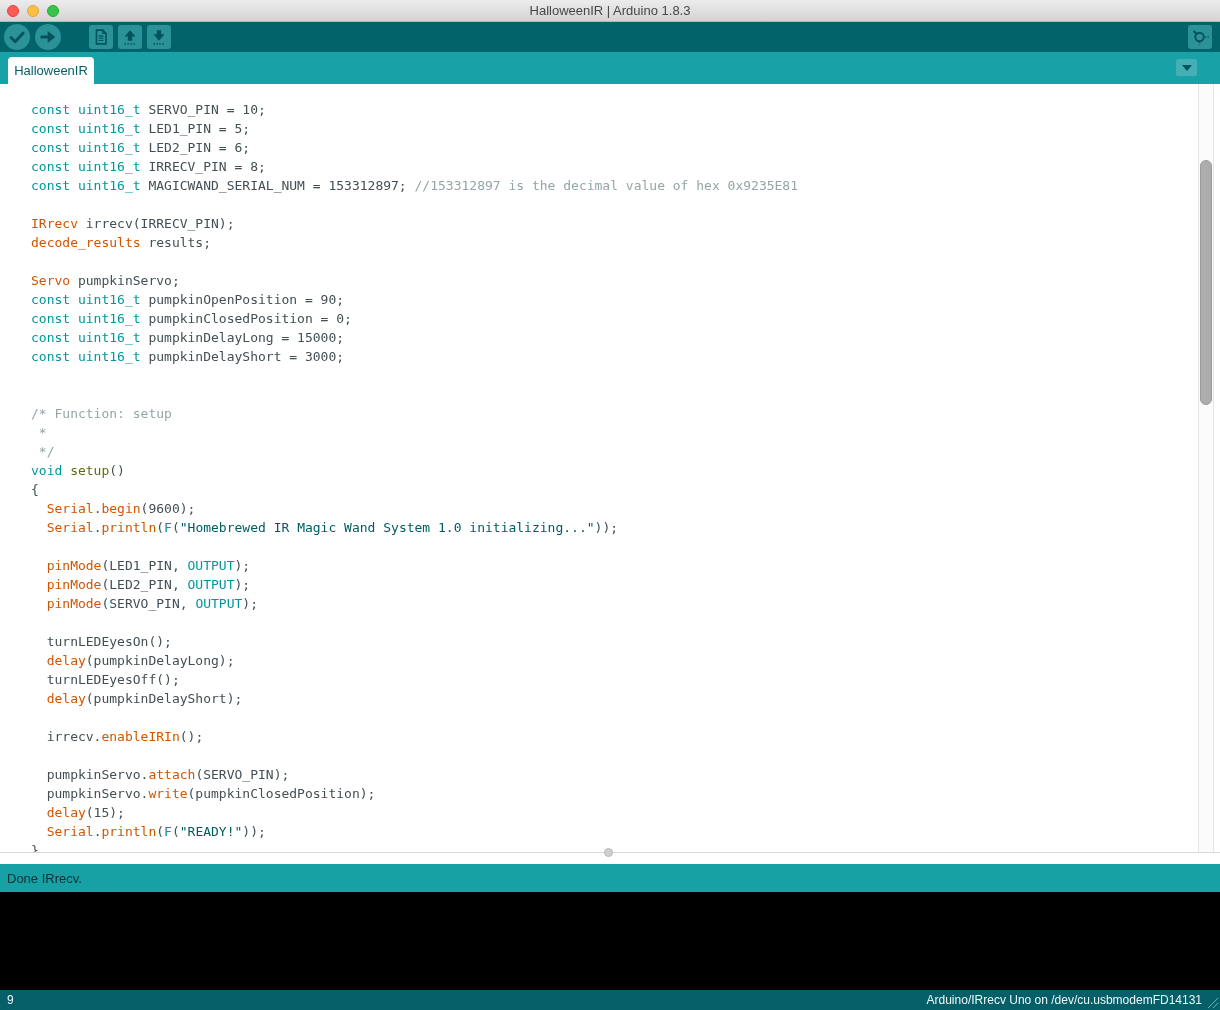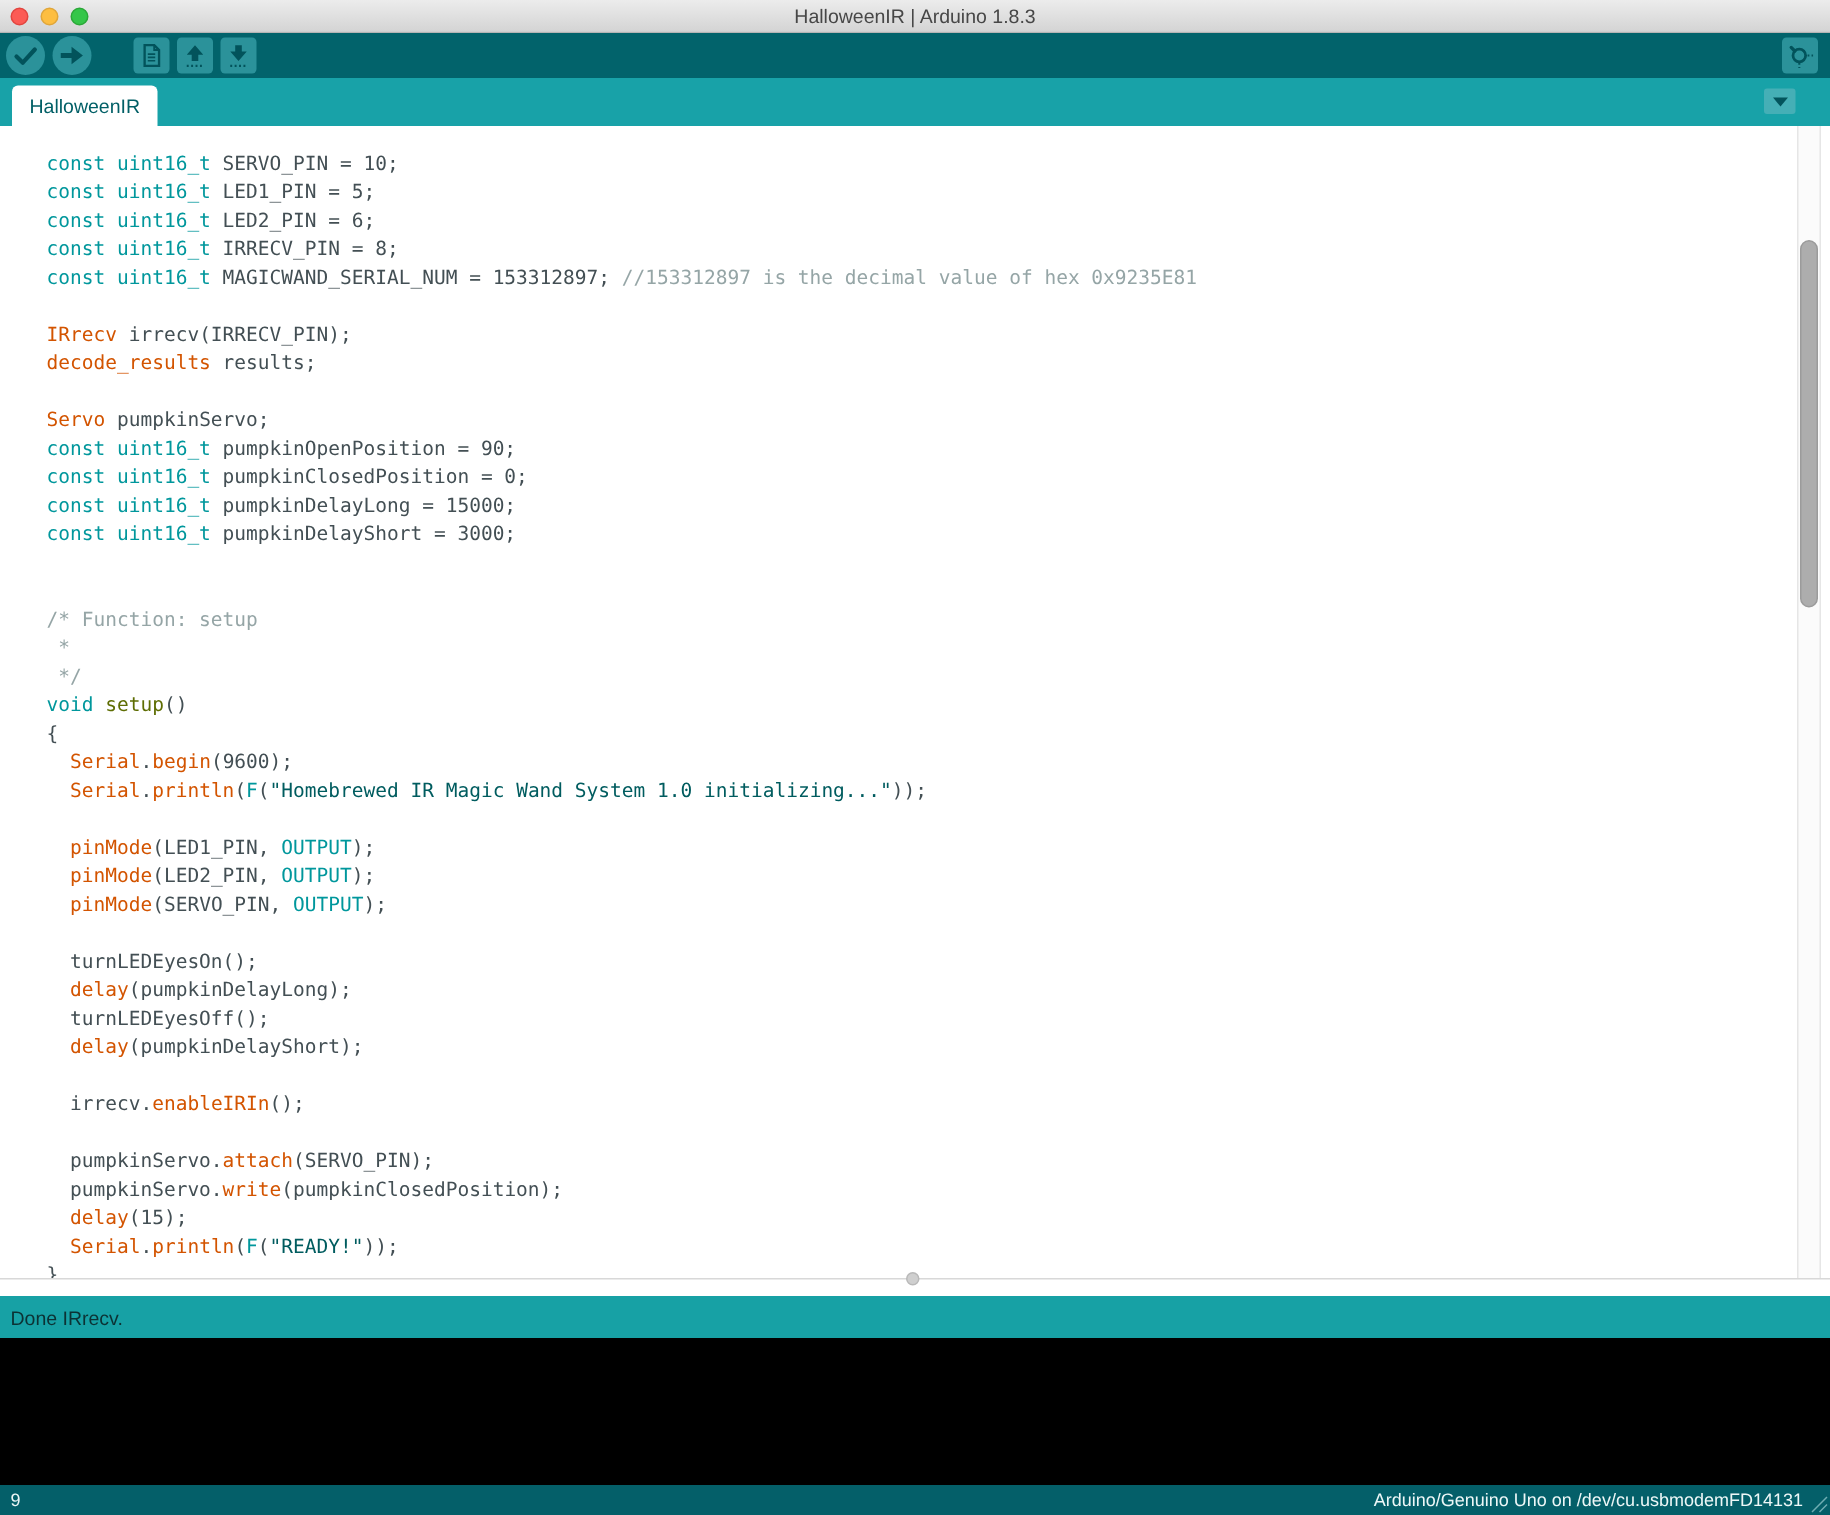--- a/index.html
+++ b/index.html
@@ -31,21 +31,21 @@
     padding:0 8px 0 4px;gap:5px;}
   .tbtn{border:none;cursor:pointer;background:var(--button-bg);display:flex;align-items:center;justify-content:center;padding:0;}
   .tbtn.round{width:26px;height:26px;border-radius:50%;}
   .tbtn.square{width:24px;height:24px;border-radius:3px;}
   .tb-gap{width:18px;}
   .tb-spacer{flex:1;}
   .tbtn svg{display:block;}
 
   
   .tabbar{height:32px;flex:0 0 32px;background:var(--tabbar-bg);position:relative;display:flex;align-items:flex-end;}
-  .tab{margin-left:8px;width:97px;height:27px;background:var(--tab-bg);border-radius:4px 4px 0 0;
+  .tab{margin-left:8px;width:86px;height:27px;background:var(--tab-bg);border-radius:4px 4px 0 0;
     display:flex;align-items:center;justify-content:center;font-size:13px;font-weight:500;color:var(--tab-text);cursor:default;}
   .tab-dropdown{position:absolute;right:23px;top:7px;width:21px;height:17px;background:#45AFB6;border:none;
     border-radius:2px;cursor:pointer;display:flex;align-items:center;justify-content:center;}
   .tri-down{width:0;height:0;border-left:5px solid transparent;border-right:5px solid transparent;border-top:6px solid #03545C;}
 
   
   .editor{flex:0 0 768px;height:768px;background:#fff;position:relative;overflow:hidden;}
   .code{padding:16px 0 0 7px;font-family:"DejaVu Sans Mono",monospace;font-size:13px;line-height:19px;
     white-space:pre;color:var(--pl);margin-left:24px;}
   .code-line{height:19px;}
@@ -152,19 +152,19 @@
 
   <div class="statusbar">
     <span>Done IRrecv.</span>
   </div>
 
   <div class="console"></div>
 
   <div class="bottombar">
     <span>9</span>
     <span class="bb-spacer"></span>
-    <span>Arduino/Genuino Uno on /dev/cu.usbmodemFD14131</span>
+    <span>Arduino/IRrecv Uno on /dev/cu.usbmodemFD14131</span>
     <svg class="resize-grip" width="15" height="15" viewBox="0 0 15 15">
       <path d="M14 4L4 14M14 9l-5 5" stroke="#6FADB3" stroke-width="1" fill="none"></path>
     </svg>
   </div>
 
 </div>
 
 </body></html>

